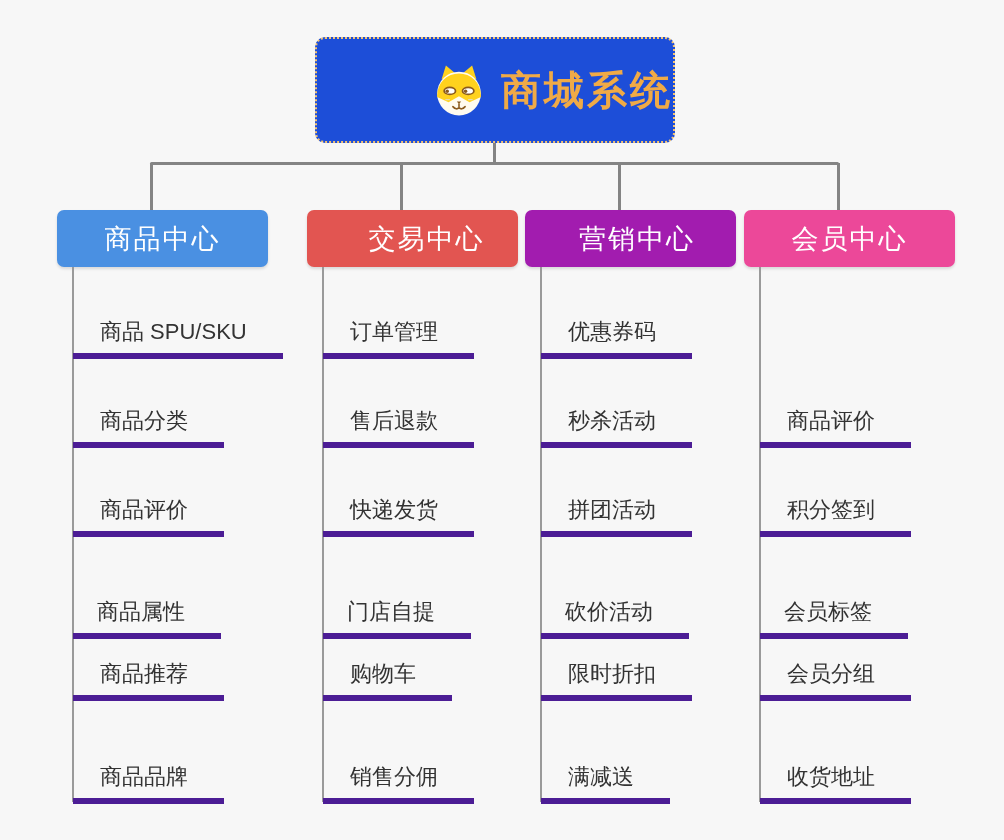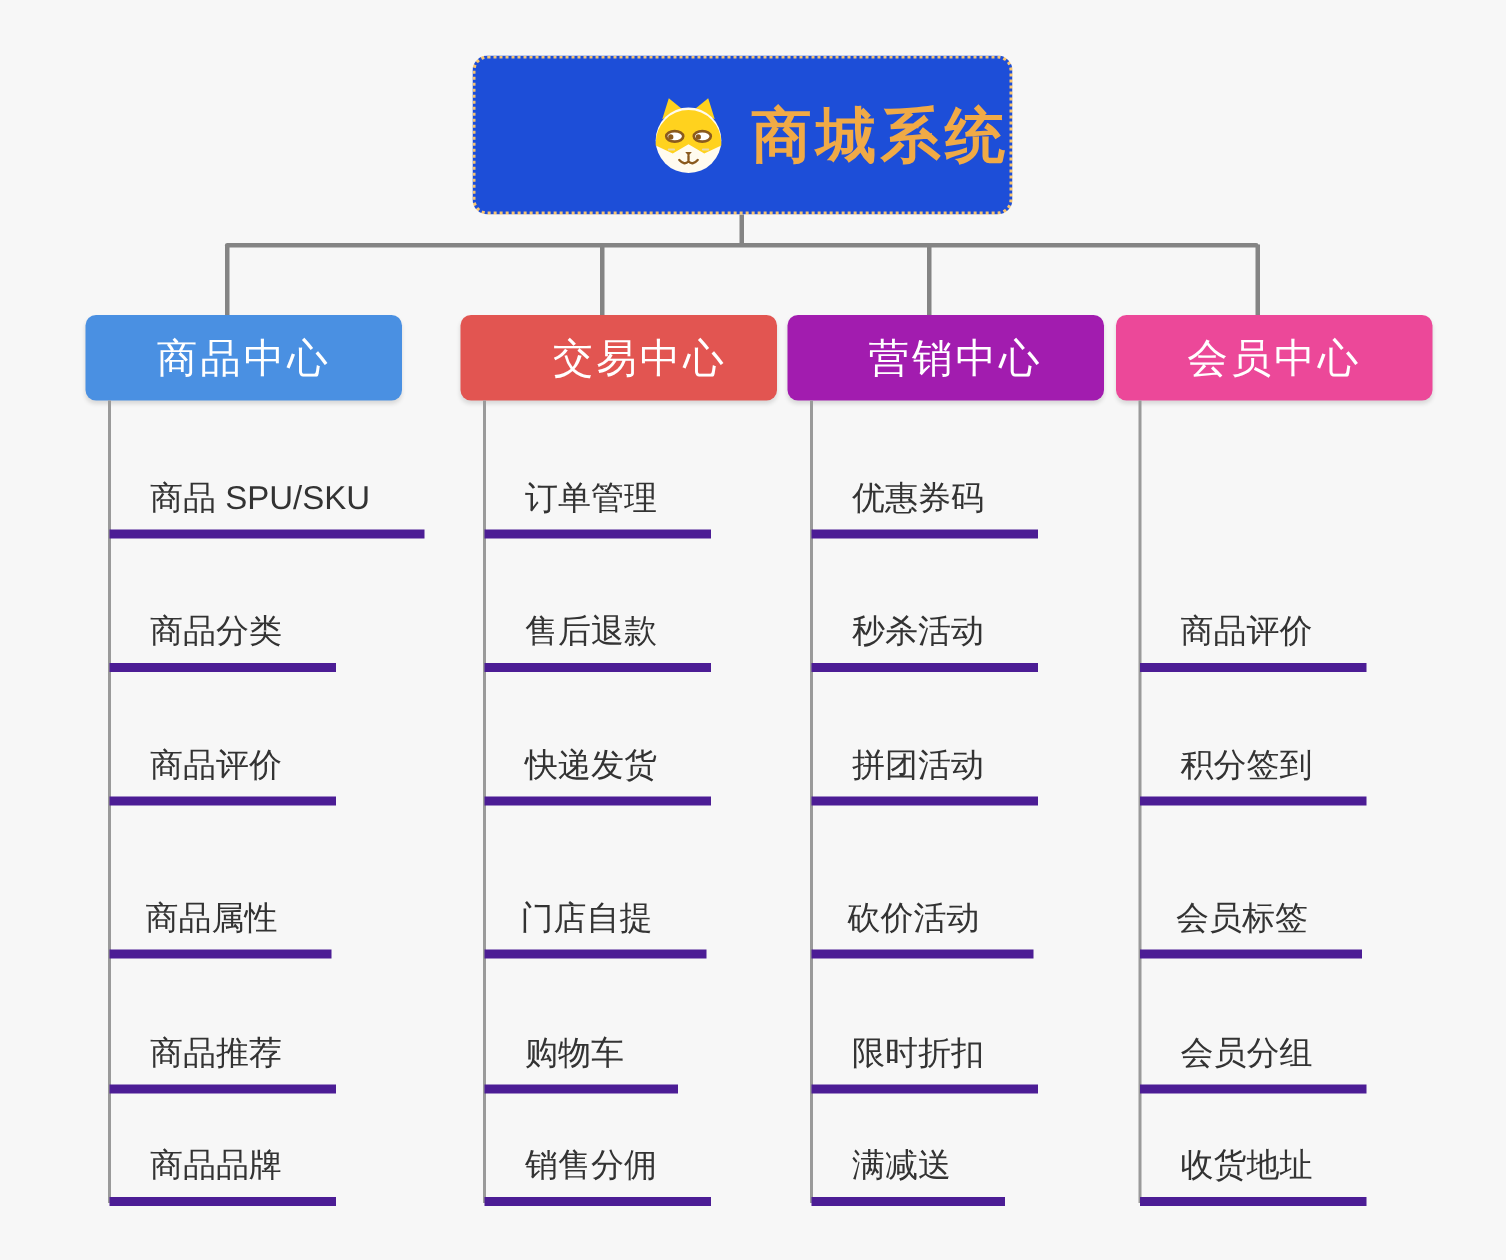--- a/index.html
+++ b/index.html
@@ -92,21 +92,21 @@
   .leaf-1 { top: 406px; }
   .leaf-2 { top: 495px; }
   .leaf-3 { top: 584px; }
   .leaf-4 { top: 673px; }
   .leaf-5 { top: 762px; }
   
   .column .leaf-0 { top: 50px; }
   .column .leaf-1 { top: 139px; }
   .column .leaf-2 { top: 228px; }
   .column .leaf-3 { top: 330px; padding-left: 24px; }
-  .column .leaf-4 { top: 420px; }
+  .column .leaf-4 { top: 392px; }
   .column .leaf-5 { top: 495px; }
 </style>
 </head>
 <body>
 
 <div class="canvas">
 
   <div class="line root-stem"></div>
   <div class="line bus"></div>
   <div class="line drop drop-1"></div>

